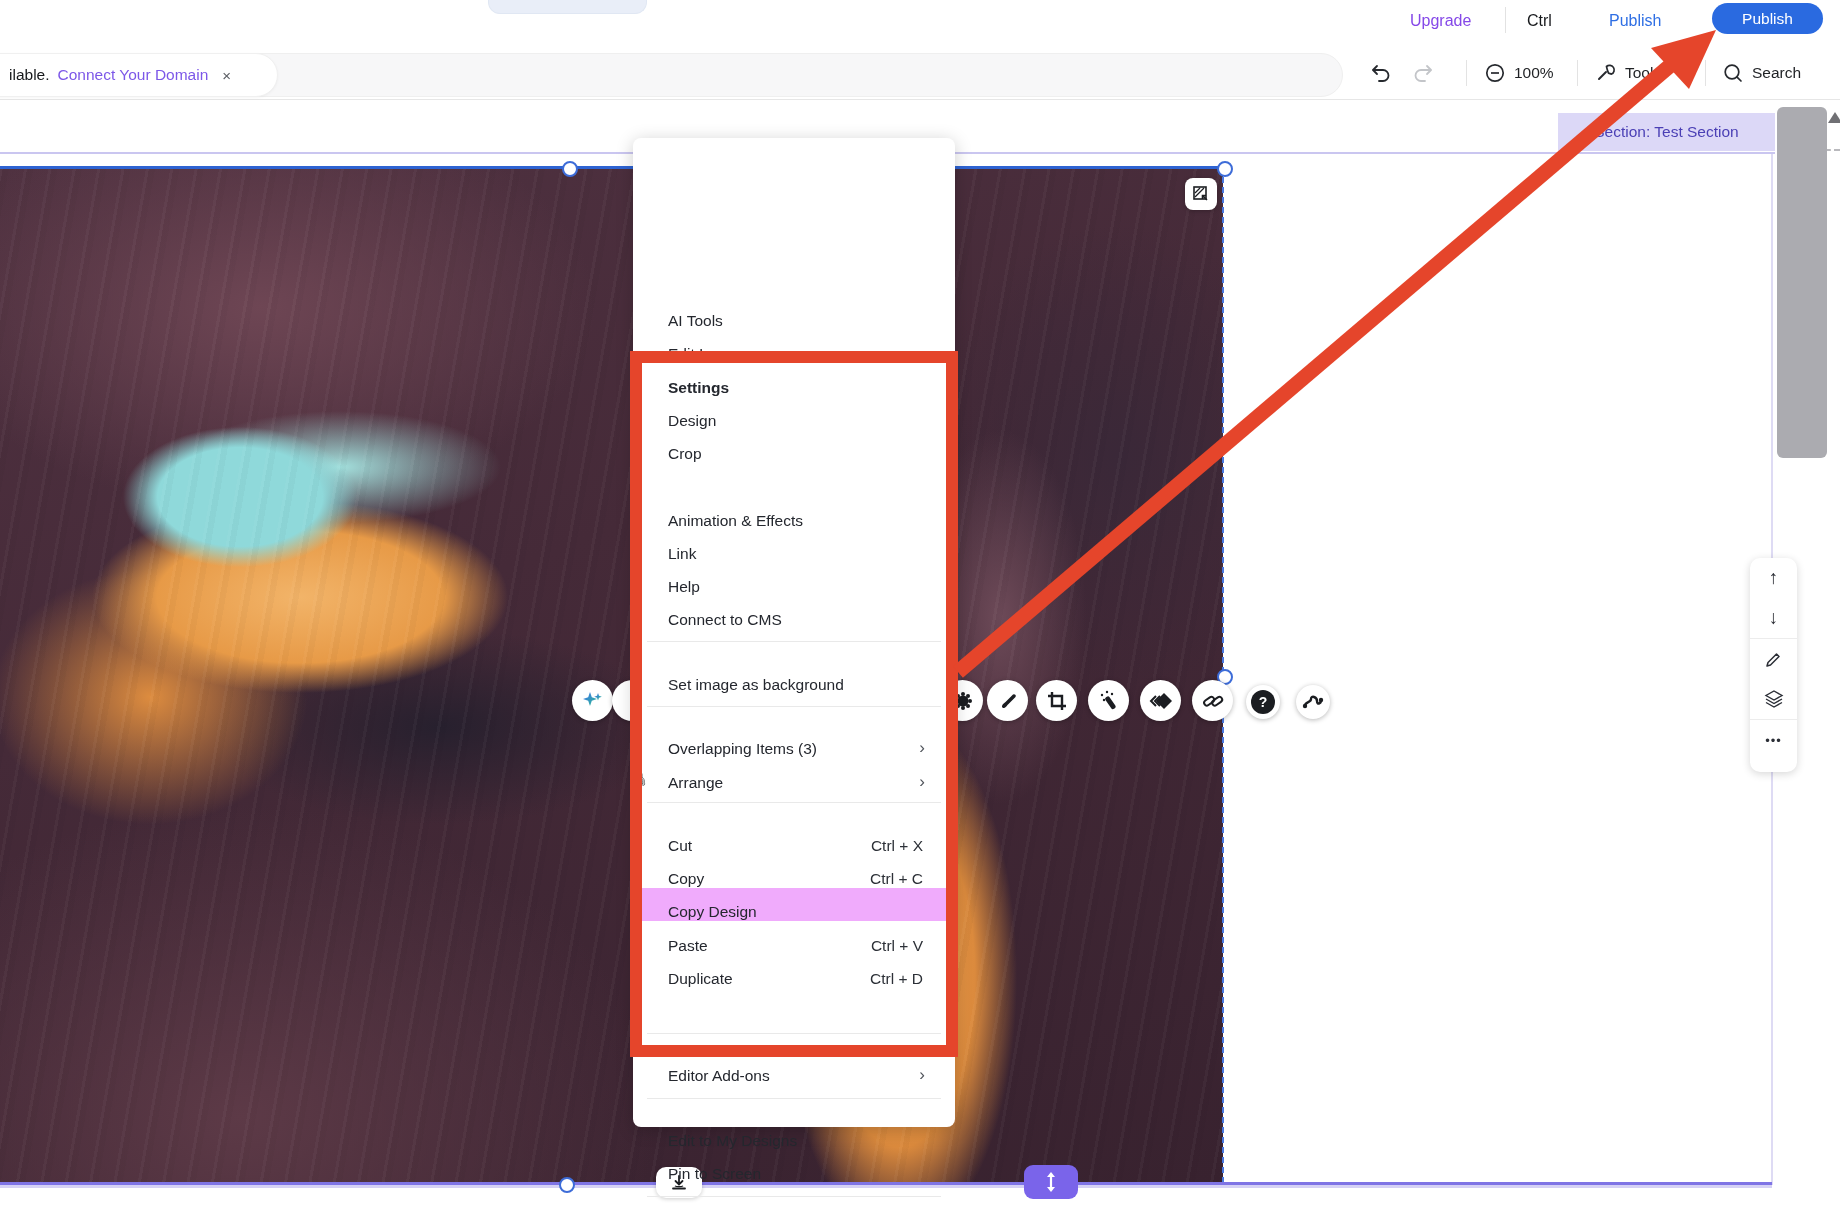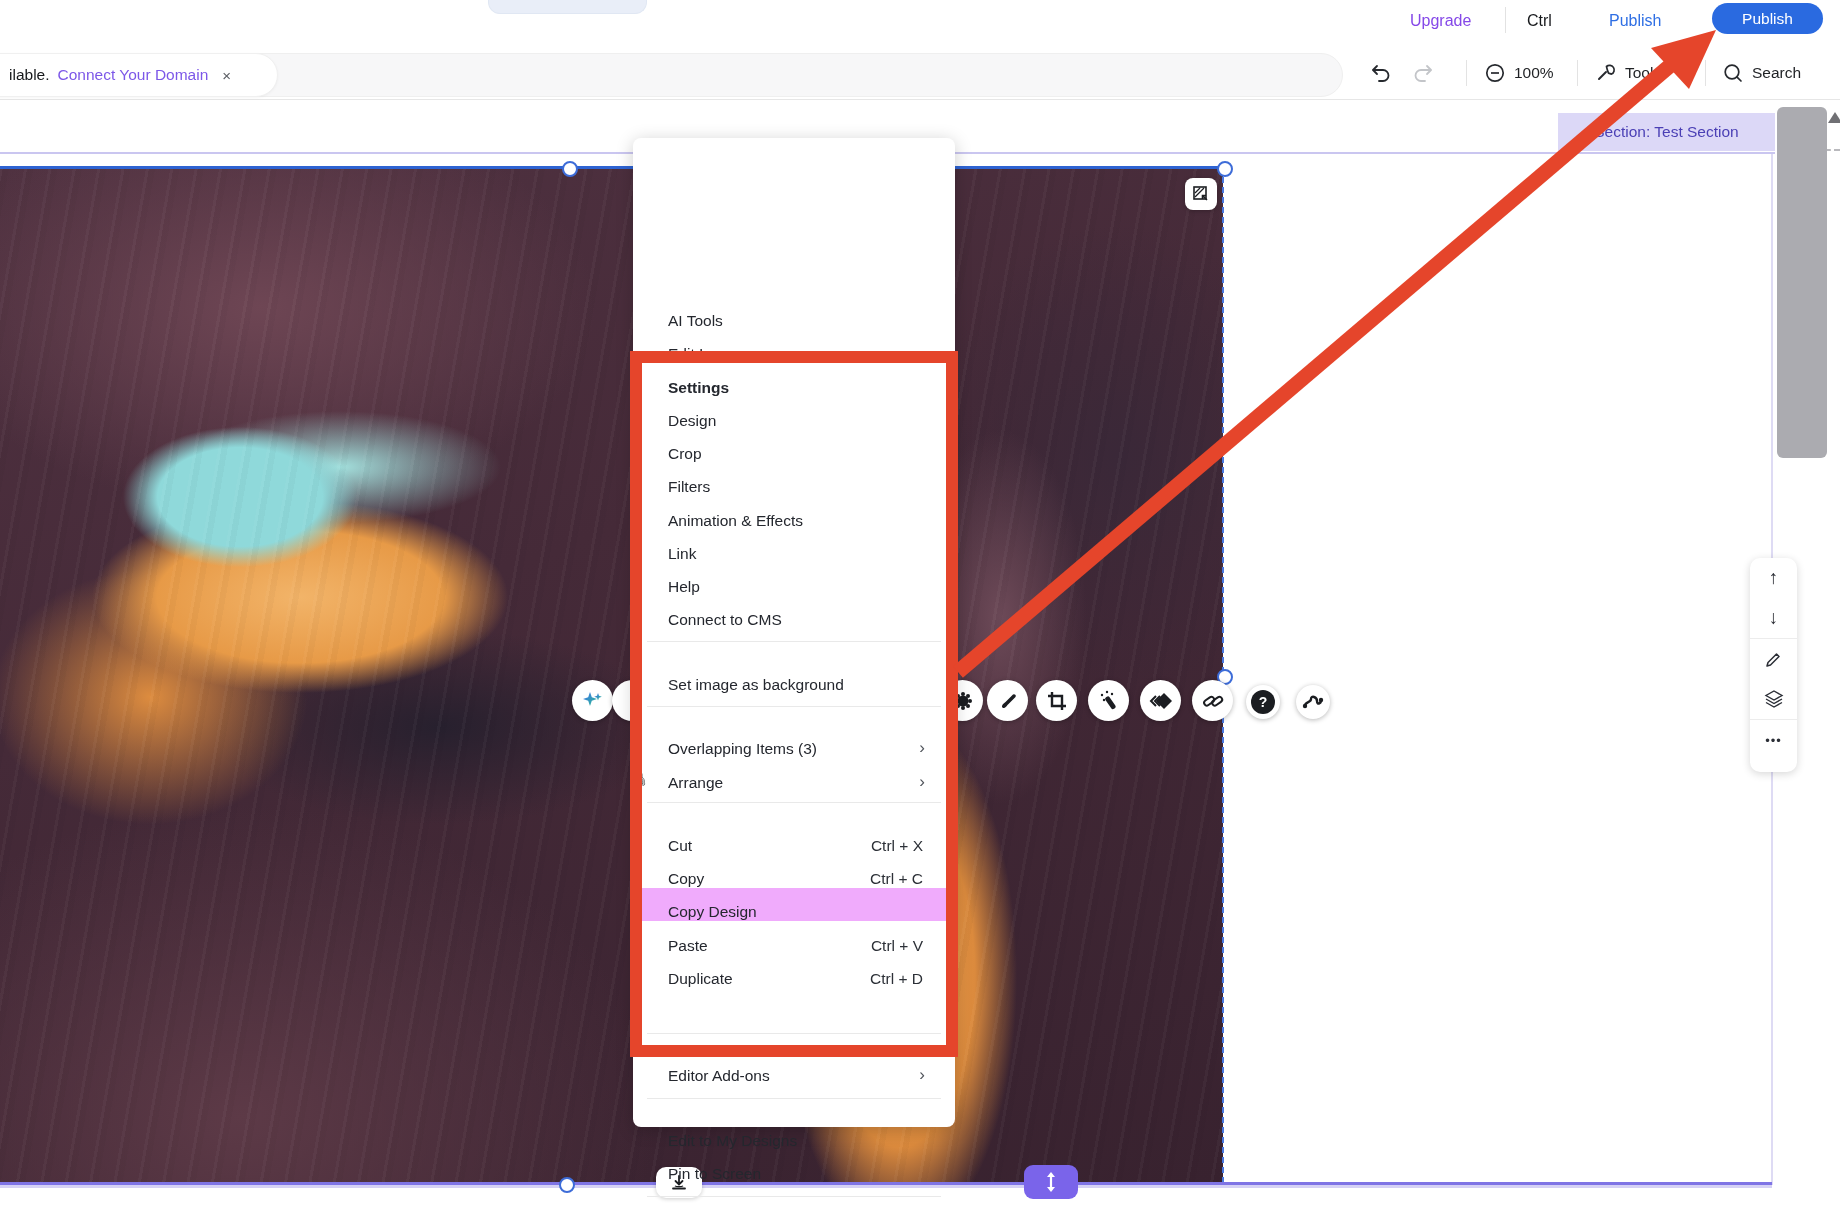--- a/index.html
+++ b/index.html
@@ -313,23 +313,20 @@
     </div>
   <div class="mi" style="top:226px;font-weight:bold;">
       <span class="lab">Settings</span>
     </div>
   <div class="mi" style="top:259px;">
       <span class="lab">Design</span>
     </div>
   <div class="mi" style="top:292px;">
       <span class="lab">Crop</span>
     </div>
-  <div class="mi" style="top:325px;">
-      <span class="lab">Filters</span>
-    </div>
   <div class="mi" style="top:392px;">
       <span class="lab">Link</span>
     </div>
   <div class="mi" style="top:359px;">
       <span class="lab">Animation &amp; Effects</span>
     </div>
   <div class="mi" style="top:425px;">
       <span class="lab">Help</span>
     </div>
   <div class="mi" style="top:458px;">

